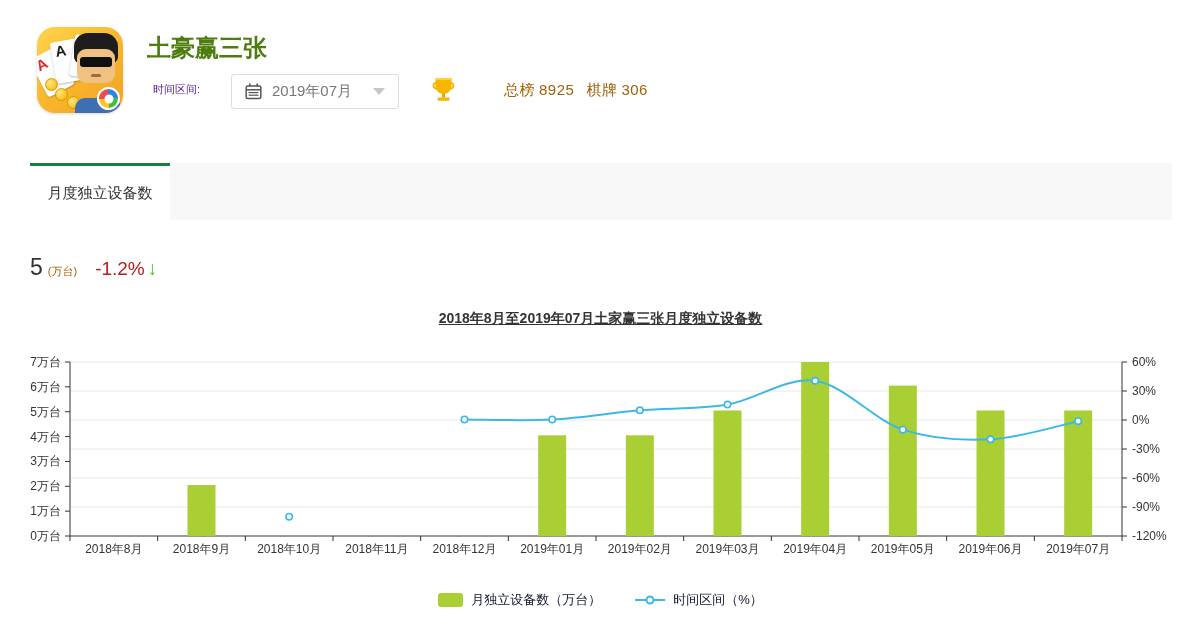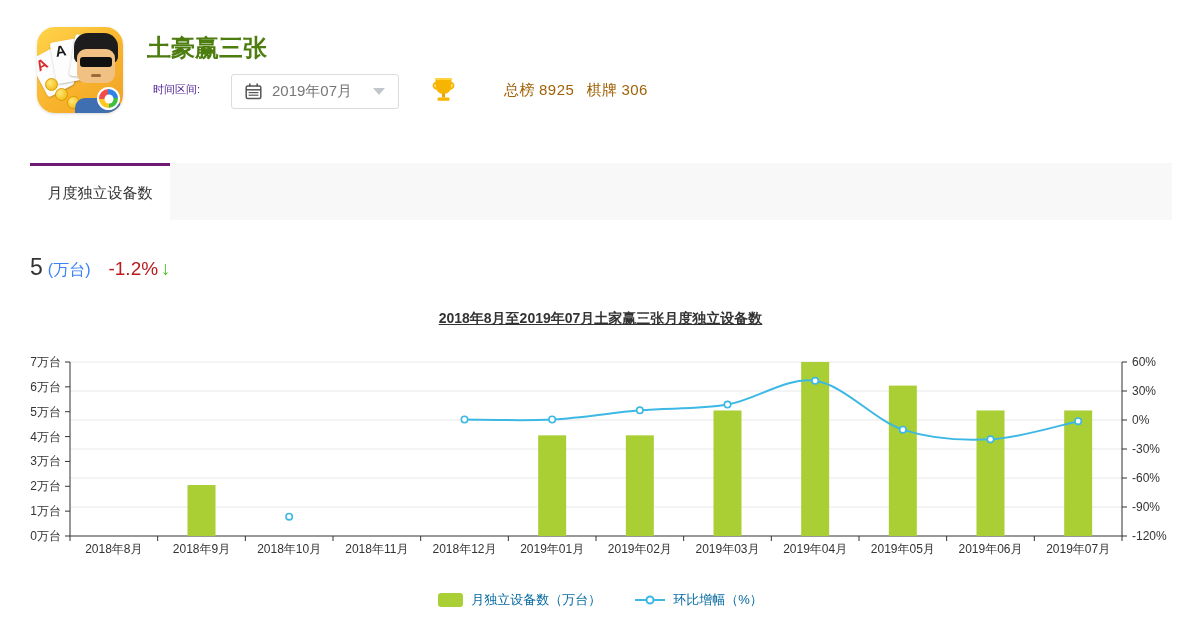--- a/index.html
+++ b/index.html
@@ -42,37 +42,37 @@
   .date-box .val { font-size:15px; color:#777; }
   .caret-down { margin-left:auto; margin-right:13px; width:0; height:0;
     border-left:6px solid transparent; border-right:6px solid transparent; border-top:7px solid #c3c7cd; }
   .trophy { left:432px; top:74px; }
   .ranks { left:456px; top:81px; font-size:15px; color:#a16207; letter-spacing:.5px;margin-left:48px; }
   .ranks span { margin-right:4px; }
   .ranks .gap { margin-left:8px; }
 
   
   .tabbar { left:30px; top:163px; width:1142px; height:57px; background:#f8f8f8; display:flex; }
-  .tab.active { width:140px; height:57px; background:#fff; border-top:3px solid #701a75;
+  .tab.active { width:140px; height:57px; background:#fff; border-top:3px solid #15803d;
     display:flex; align-items:center; justify-content:center; font-size:15px; color:#333; cursor:pointer; }
 
   
   .stats { left:30px; top:254px; display:flex; align-items:baseline; }
   .stats .v { font-size:23px; color:#333; }
-  .stats .u { font-size:16px; color:#3b82f6; margin-left:5px; }
+  .stats .u { font-size:11px; color:#a16207; margin-left:5px; }
   .stats .c { font-size:19px; color:#b91c1c; margin-left:18px; }
   .stats .a { font-size:19px; font-weight:bold; color:#45c21d; margin-left:3px; }
 
   
   .chart-title { left:0; top:310px; width:1201px; text-align:center;
     font-size:14px; font-weight:bold; color:#333;text-decoration:underline; }
   #chart { left:0; top:340px; }
   .legend { left:0; top:591px; width:1201px; display:flex; justify-content:center;
     align-items:center; gap:34px; }
-  .legend-item { display:flex; align-items:center; gap:8px; font-size:13px; color:#0369a1; cursor:pointer; }
+  .legend-item { display:flex; align-items:center; gap:8px; font-size:13px; color:#0f172a; cursor:pointer; }
   .lg-bar { width:25px; height:14px; border-radius:3px; background:#a9cf35; }
   .lg-line { width:30px; height:2px; background:#3db8e5; position:relative; }
   .lg-line i { position:absolute; left:50%; top:50%; transform:translate(-50%,-50%);
     width:9px; height:9px; border-radius:50%; border:2px solid #3db8e5; background:#fff; }
 </style>
 </head>
 <body>
 
 <div class="abs app-icon">
   <div class="card c1">A</div>
@@ -221,15 +221,15 @@
 
 <div class="abs legend">
   <div class="legend-item">
     <span class="lg-bar"></span>
     <span>月独立设备数（万台）</span>
   </div>
   <div class="legend-item">
     <span class="lg-line">
         <i></i>
       </span>
-    <span>环比增幅（%）</span>
+    <span>时间区间（%）</span>
   </div>
 </div>
 
 </body></html>

